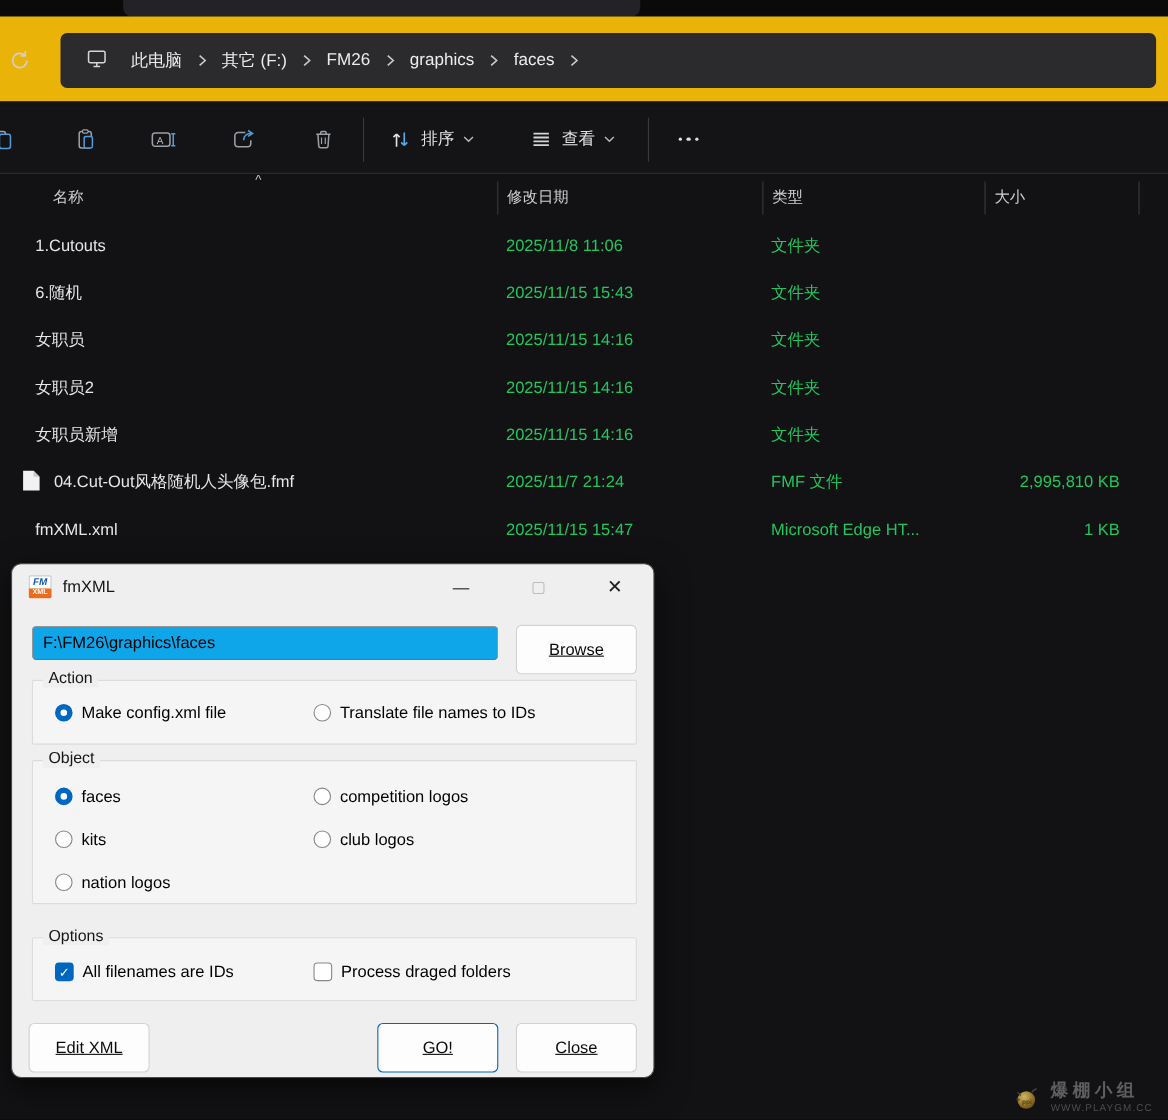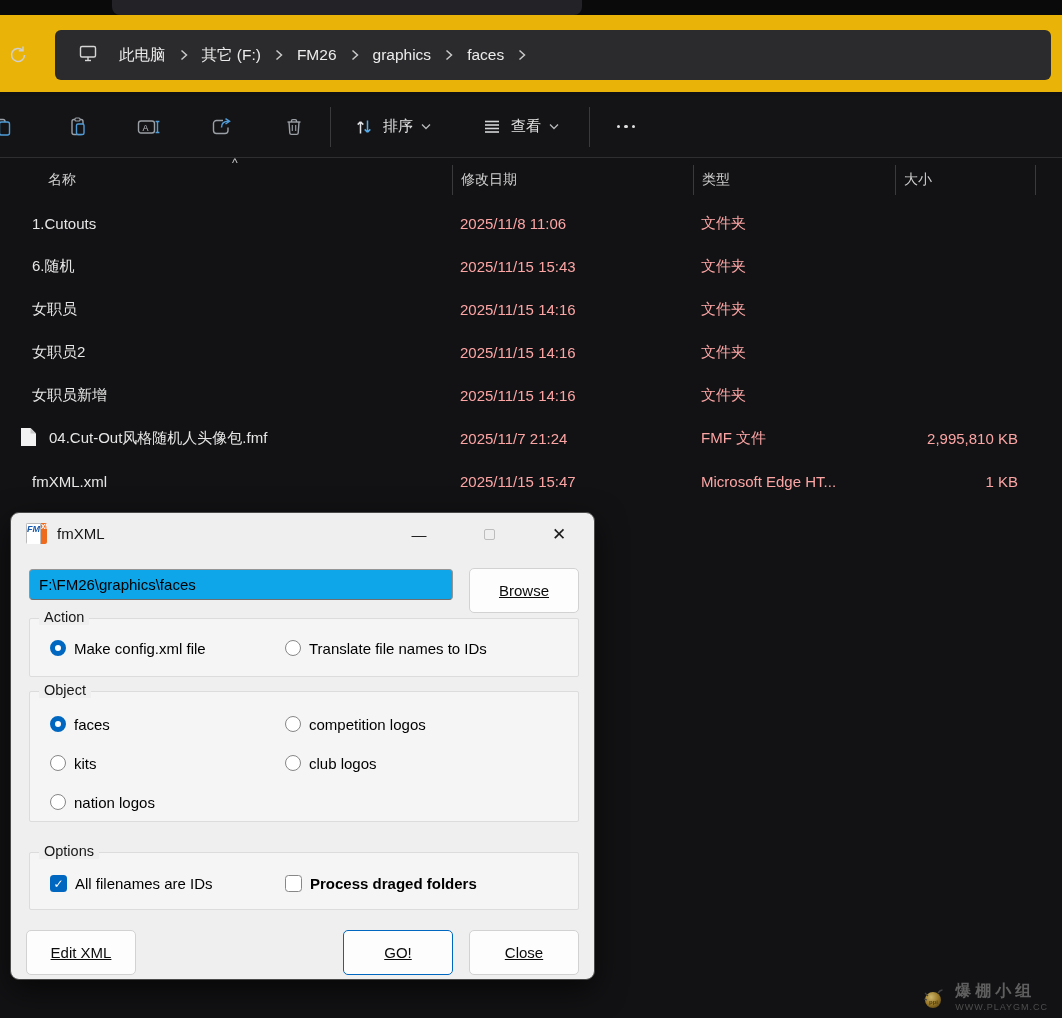--- a/index.html
+++ b/index.html
@@ -30,36 +30,36 @@
   .listarea{position:absolute;top:157px;left:0;right:0;bottom:0;background:#121214;border-top:1px solid #2e2e30;}
   .lheader{position:relative;display:grid;grid-template-columns:452px 241px 202px 167px;height:44px;align-items:center;color:#cfcfcf;font-size:14px;}
   .lheader .hc{padding-left:8px;height:30px;display:flex;align-items:center;cursor:pointer;}
   .lheader .hc.first{padding-left:48px;}
   .lheader .hc.b{border-left:1px solid #3a3a3c;}
   .hdiv-extra{position:absolute;left:1035px;top:7px;width:1px;height:30px;background:#3a3a3c;}
   .sortcaret{position:absolute;left:232px;top:-2px;font-size:12px;color:#c9c9c9;}
   .row{display:grid;grid-template-columns:452px 241px 202px 167px;height:43px;align-items:center;color:#e6e6e6;font-size:15px;cursor:pointer;}
   .row .cell{padding-left:8px;white-space:nowrap;overflow:hidden;}
   .row .namec{display:flex;align-items:center;gap:12px;padding-left:20px;}
-  .row .dimc{color:#fca5a5;}
+  .row .dimc{color:#22c55e;}
   .row .sizec{text-align:right;padding-right:44px;}
   
   .ic-folder{width:22px;height:18px;position:relative;flex:0 0 auto;}
   .ic-folder::before{content:"";position:absolute;inset:0;background:#e19a35;border-radius:2px;
     clip-path:polygon(0 0,38% 0,52% 22%,100% 22%,100% 100%,0 100%);}
   .ic-folder::after{content:"";position:absolute;left:0;right:0;top:24%;bottom:0;border-radius:2px;
     background:linear-gradient(#ffd978,#fcc24d);}
   .ic-doc{width:17px;height:20px;flex:0 0 auto;}
   .ic-edge{width:20px;height:20px;border-radius:50%;flex:0 0 auto;
     background:conic-gradient(from 210deg,#6fd06a,#35a3da,#2b5fc7,#1e9fd4,#35dfd2,#6fd06a);}
 
   
   .dialog{position:absolute;left:10px;top:512px;width:585px;height:468px;background:#efefef;border:1px solid #4a4a4a;border-radius:9px;box-shadow:0 10px 30px rgba(0,0,0,.6);color:#111;}
   .dlg-title{position:absolute;top:0;left:0;right:0;height:40px;display:flex;align-items:center;padding-left:15px;gap:10px;}
-  .fmicon{width:21px;height:21px;display:flex;overflow:hidden;border-radius:2px;}
+  .fmicon{width:21px;height:21px;display:flex;flex-direction:column;overflow:hidden;border-radius:2px;}
   .fmicon .t{flex:1.3;background:#fff;color:#1558b0;font-weight:bold;font-style:italic;font-size:9px;line-height:11px;text-align:center;border:1px solid #bbb;border-bottom:none;}
   .fmicon .b{flex:1;background:#ee6b1e;color:#fff;font-weight:bold;font-size:6.5px;line-height:8px;text-align:center;}
   .dlg-title .txt{font-size:15px;color:#151515;}
   .winbtn{position:absolute;top:8px;width:32px;height:26px;display:flex;align-items:center;justify-content:center;cursor:pointer;border-radius:4px;}
   .wb-min{left:392px;font-size:15px;color:#222;}
   .wb-max{left:462px;}
   .wb-max .sq{width:11px;height:11px;border:1.4px solid #bdbdbd;border-radius:2px;}
   .wb-close{left:532px;font-size:17px;color:#1c1c1c;}
   .pathinput{position:absolute;left:18px;top:56px;width:424px;height:31px;background:#0ea5e9;border:1px solid #959595;border-bottom-color:#6f6f6f;border-radius:4px;padding:0 9px;font-size:15px;color:#000;outline:none;}
   .dlg-btn{position:absolute;height:45px;background:#fdfdfd;border:1px solid #d2d2d2;border-radius:5px;font-size:15px;color:#0b0b0b;display:flex;align-items:center;justify-content:center;cursor:pointer;text-decoration:underline;}
@@ -355,21 +355,21 @@
         </div>
     </div>
 
     <div class="grp grp-options">
       <span class="grp-label">Options</span>
       <div id="options-opts">
           <div class="opt" style="left: 20px; top: 22px;">
     <span class="chk on">✓</span>
     <span class="olabel">All filenames are IDs</span>
   </div>
-          <div class="opt" style="left: 255px; top: 22px; font-weight: bold;">
+          <div class="opt" style="left: 255px; top: 22px;">
     <span class="chk off"></span>
     <span class="olabel">Process draged folders</span>
   </div>
         </div>
     </div>
 
     <div class="dlg-btn btn-edit">Edit XML</div>
     <div class="dlg-btn btn-go">GO!</div>
     <div class="dlg-btn btn-close">Close</div>
   </div>

